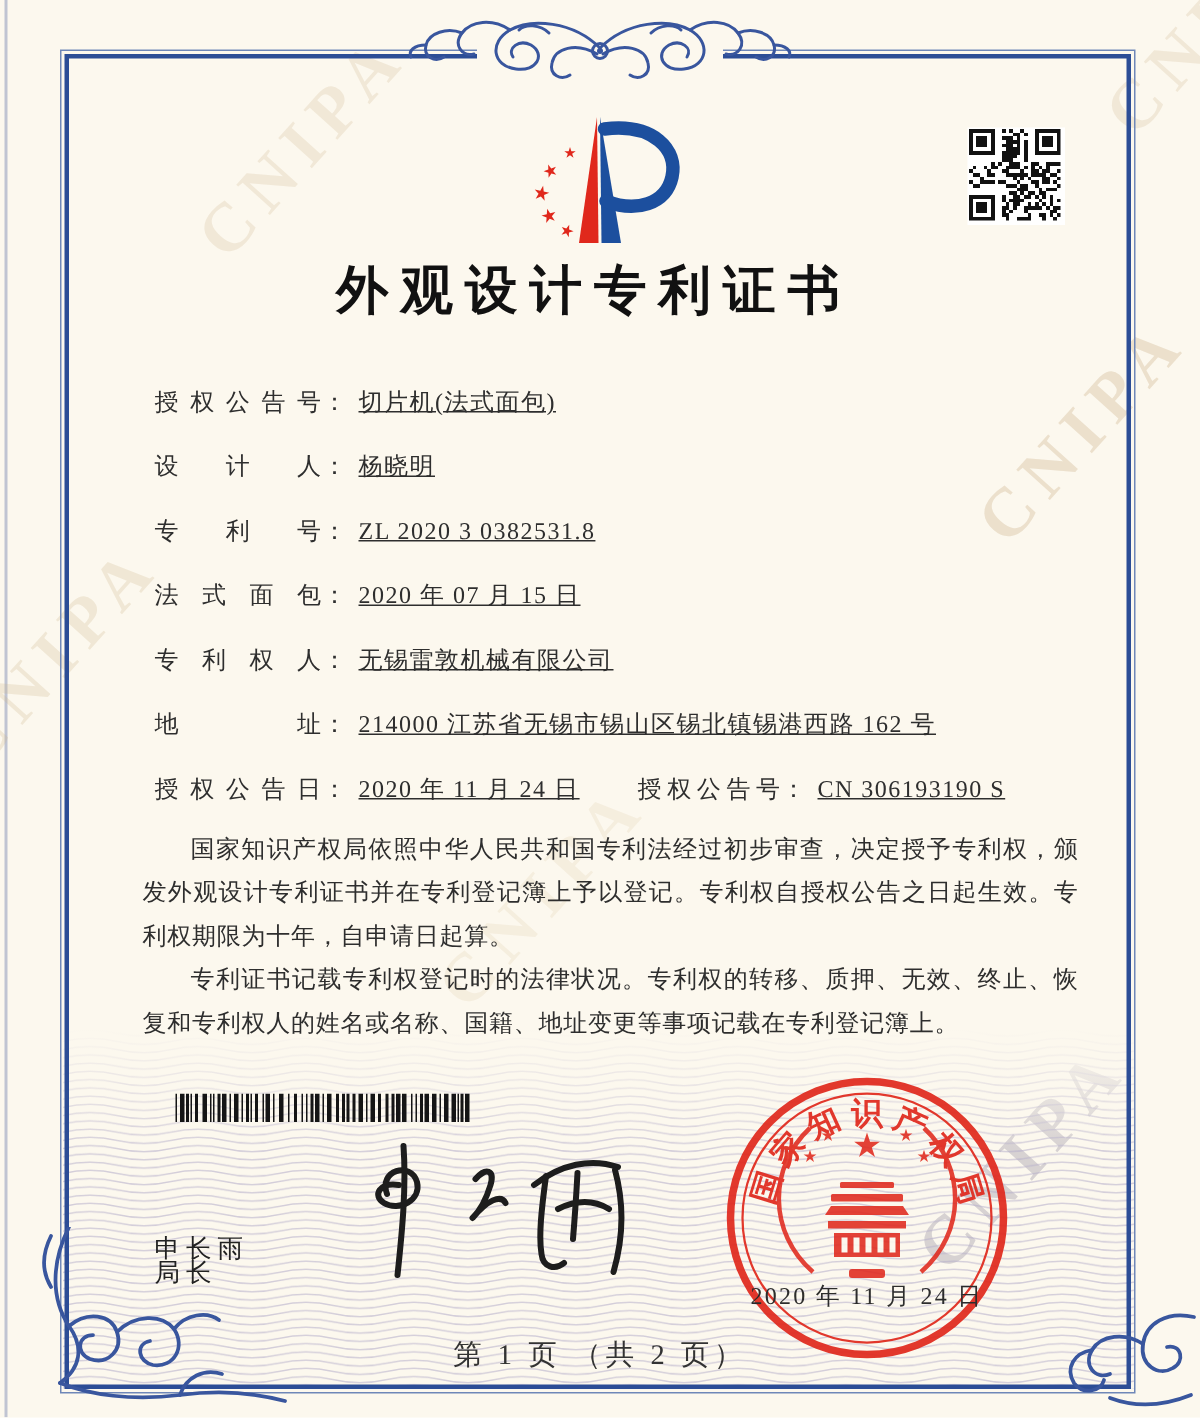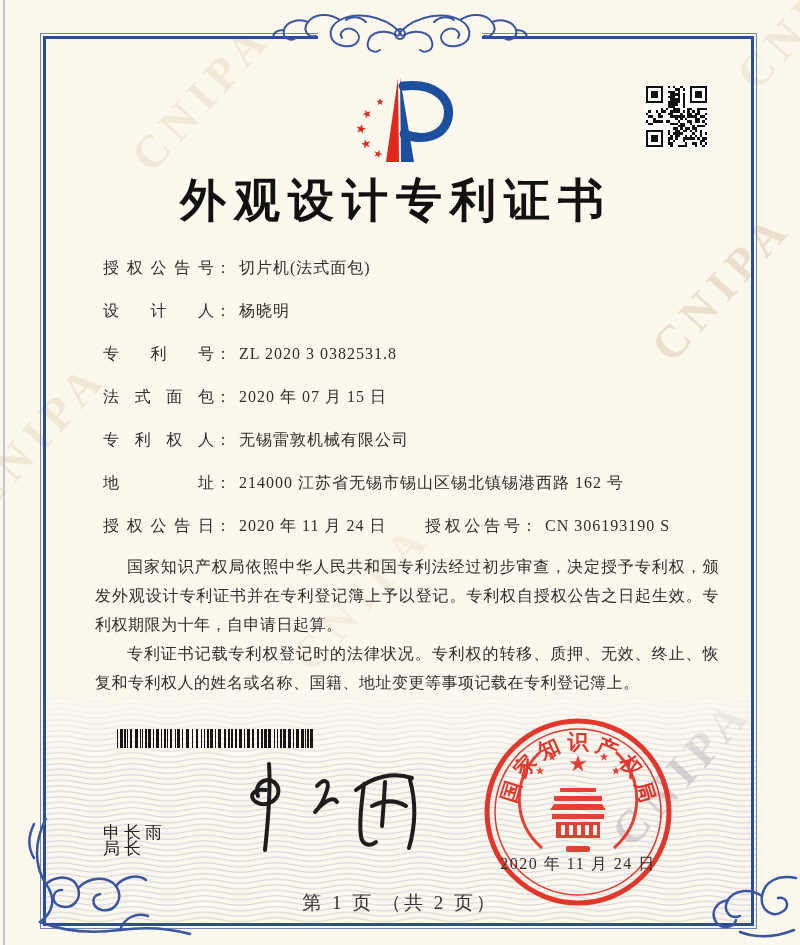--- a/index.html
+++ b/index.html
@@ -25,27 +25,27 @@
   .orn-gap{position:absolute;left:318px;top:30px;width:164px;height:12px;background:#fcf8ee;}
   .orn{position:absolute;}
   .orn.top{left:270px;top:8px;}
   .orn.bl{left:24px;top:818px;}
   .orn.br{left:708px;top:872px;}
   
   .cert-no{position:absolute;left:103px;top:86px;font-size:15px;letter-spacing:2px;word-spacing:2px;color:#222;}
   .logo{position:absolute;left:328px;top:74px;}
   .qr{position:absolute;left:645px;top:85px;width:63px;height:63px;background:#fff;padding:1px;}
   .doc-title{position:absolute;left:0;top:170px;width:792px;text-align:center;
-      font-size:46px;font-weight:bold;letter-spacing:8px;color:#111;}
+      font-size:35px;font-weight:bold;letter-spacing:8px;color:#111;}
   
   .fields{position:absolute;left:103px;top:258px;width:620px;font-size:16px;color:#2e2e2e;}
   .frow{position:relative;height:22px;margin-bottom:21px;white-space:nowrap;}
   .flabel{display:inline-block;width:112px;text-align:justify;text-align-last:justify;letter-spacing:1px;}
   .fcolon{display:inline-block;}
-  .fvalue{margin-left:8px;letter-spacing:1px;}
+  .fvalue{margin-left:8px;letter-spacing:1px;text-decoration:underline;}
   .grant2{position:absolute;left:322px;top:0;}
   
   .body-text{position:absolute;left:95px;top:552px;width:624px;font-size:16px;line-height:29px;
       text-align:justify;color:#2e2e2e;}
   .body-text p{margin:0;text-indent:2em;letter-spacing:.5px;}
   
   .barcode{position:absolute;left:115px;top:729px;}
   
   .officer-title{position:absolute;left:103px;top:789px;font-size:17px;letter-spacing:4px;color:#222;margin-top:48px;}
   .officer-name{position:absolute;left:103px;top:821px;font-size:17px;letter-spacing:4px;color:#222;}

